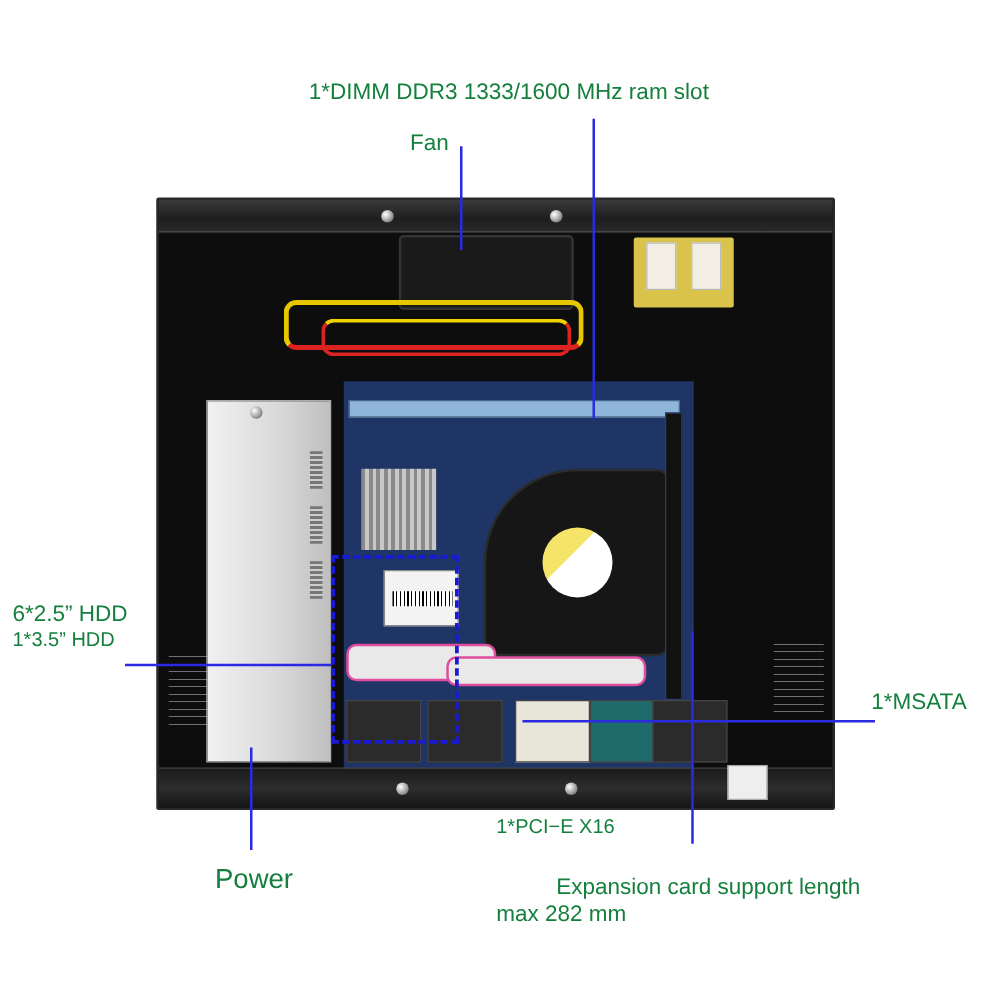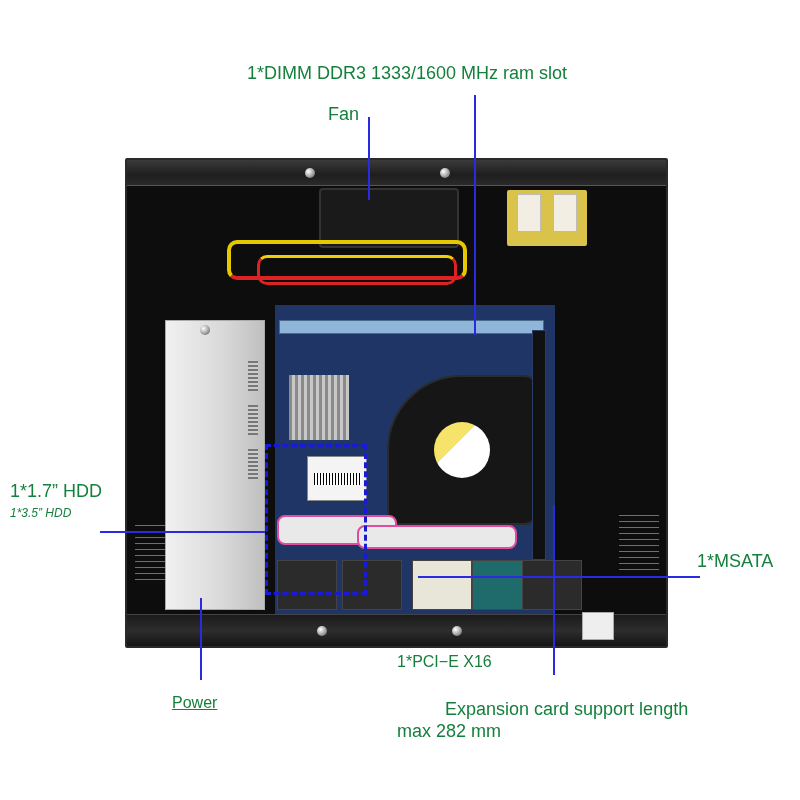--- a/index.html
+++ b/index.html
@@ -100,24 +100,24 @@
     .dashed-box {
       position: absolute; left: 265px; top: 444px; width: 102px; height: 151px;
       border: 3px dashed #1a1ad6;
     }
   </style>
 </head>
 <body>
 
 <div class="label" style="left:247px; top:63px; font-size:18px;">1*DIMM DDR3 1333/1600 MHz ram slot</div>
 <div class="label" style="left:328px; top:104px; font-size:18px;">Fan</div>
-<div class="label" style="left:10px; top:481px; font-size:18px;">1*1.7” HDD</div>
-<div class="label" style="left:10px; top:503px; font-size:12px;font-style:italic;">1*3.5” HDD</div>
+<div class="label" style="left:10px; top:481px; font-size:18px;">6*2.5” HDD</div>
+<div class="label" style="left:10px; top:503px; font-size:16px;">1*3.5” HDD</div>
 <div class="label" style="left:697px; top:551px; font-size:18px;">1*MSATA</div>
-<div class="label" style="left:172px; top:693px; font-size:16px;text-decoration:underline;">Power</div>
+<div class="label" style="left:172px; top:693px; font-size:22px;">Power</div>
 <div class="label" style="left:397px; top:652px; font-size:16px;">1*PCI−E X16</div>
 <div class="label" style="left:397px; top:699px; font-size:18px;margin-left:48px;">Expansion card support length</div>
 <div class="label" style="left:397px; top:721px; font-size:18px;">max 282 mm</div>
 
 <div class="case">
   <div class="case-rail-top"></div>
   <div class="screw" style="left:178px; top:8px;"></div>
   <div class="screw" style="left:313px; top:8px;"></div>
 
   <div class="fan"></div>

